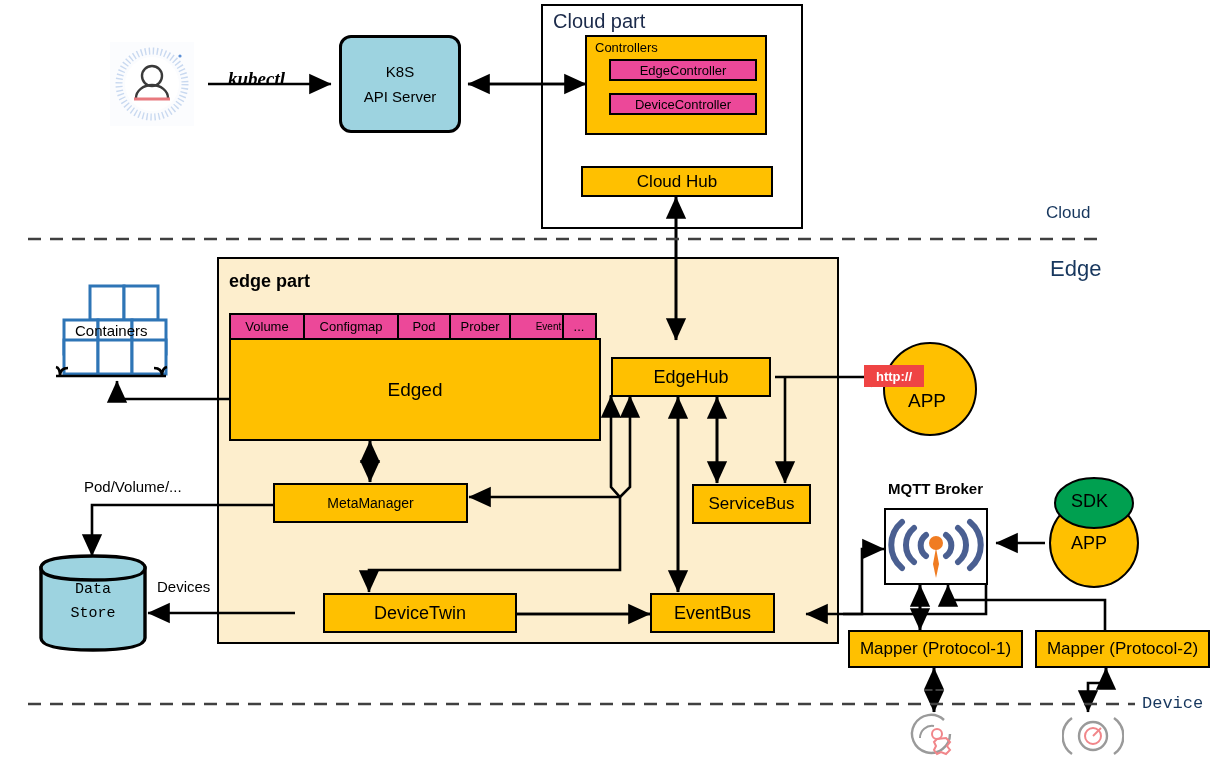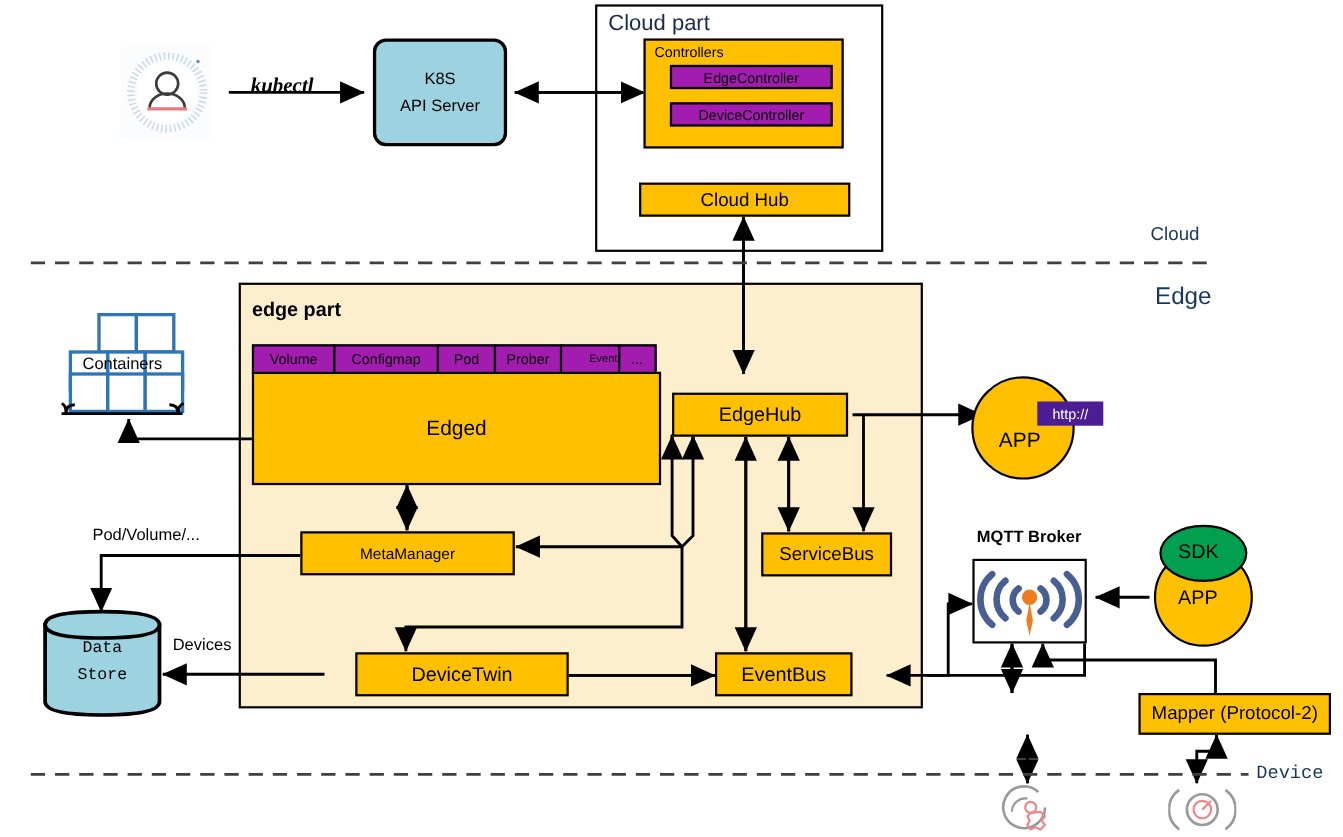--- a/index.html
+++ b/index.html
@@ -2,21 +2,21 @@
 <html><head>
 <meta charset="utf-8">
 <style>
   html,body{margin:0;padding:0;background:#ffffff;}
   body{width:1221px;height:761px;position:relative;overflow:hidden;
        font-family:"Liberation Sans",sans-serif;}
   #stage{position:absolute;left:0;top:0;width:1221px;height:761px;}
   .node{position:absolute;box-sizing:border-box;display:flex;
         align-items:center;justify-content:center;text-align:center;}
   .orange{background:#FFC000;border:2.5px solid #000;color:#000;}
-  .green{background:#a21caf;border:2.5px solid #000;color:#000;}
+  .green{background:#ec4899;border:2.5px solid #000;color:#000;}
   .blue{background:#9DD3E0;border:3px solid #000;color:#000;}
   .plain{background:transparent;border:none;}
   .lbl{position:absolute;color:#17375E;white-space:nowrap;}
   svg.wires{position:absolute;left:0;top:0;width:1221px;height:761px;
             pointer-events:none;overflow:visible;}
 </style>
 </head>
 <body>
 
 <div id="stage">
@@ -214,21 +214,21 @@
   </div>
 
   <div class="lbl" style="left:84px;top:478px;font-size:15px;color:#000;">Pod/Volume/...</div>
   <div class="lbl" style="left:157px;top:578px;font-size:15px;color:#000;">Devices</div>
 
   <div class="node plain" style="left:880px;top:341px;width:100px;height:96px;">
     <svg width="100" height="96" viewBox="0 0 100 96">
       <circle cx="50" cy="48" r="46" fill="#FFC000" stroke="#000" stroke-width="2"></circle>
     </svg>
   </div>
-  <div class="node" style="left:943px;top:365px;width:60px;height:22px;background:#4c1d95;color:#fff;font-size:13px;font-weight:normal;">
+  <div class="node" style="left:864px;top:365px;width:60px;height:22px;background:#ef4444;color:#fff;font-size:13px;font-weight:bold;">
     <span>http://</span>
   </div>
   <div class="lbl" style="left:908px;top:390px;font-size:19px;color:#000;">APP</div>
 
   <div class="lbl" style="left:888px;top:480px;font-size:15px;font-weight:bold;color:#000;">MQTT Broker</div>
   <div class="node plain" style="left:884px;top:508px;width:104px;height:77px;background:#fff;border:2.6px solid #000;">
     <svg width="96" height="70" viewBox="0 0 96 70">
       <g fill="none" stroke="#4A5F91" stroke-width="6" stroke-linecap="round">
         <path d="M14,10 a30,30 0 0,0 0,46"></path>
         <path d="M26,16 a22,22 0 0,0 0,34"></path>
@@ -244,20 +244,23 @@
 
   <div class="node plain" style="left:1046px;top:475px;width:96px;height:116px;">
     <svg width="96" height="116" viewBox="0 0 96 116">
       <circle cx="48" cy="68" r="44" fill="#FFC000" stroke="#000" stroke-width="2"></circle>
       <ellipse cx="48" cy="28" rx="39" ry="25" fill="#00A050" stroke="#000" stroke-width="2"></ellipse>
     </svg>
   </div>
   <div class="lbl" style="left:1071px;top:491px;font-size:18px;color:#000;">SDK</div>
   <div class="lbl" style="left:1071px;top:533px;font-size:18px;color:#000;">APP</div>
 
+  <div class="node orange" style="left:848px;top:630px;width:175px;height:38px;font-size:17px;">
+      <span>Mapper (Protocol-1)</span>
+    </div>
   <div class="node orange" style="left:1035px;top:630px;width:175px;height:38px;font-size:17px;">
       <span>Mapper (Protocol-2)</span>
     </div>
 
   <div class="node plain" style="left:908px;top:712px;width:62px;height:48px;">
     <svg width="62" height="48" viewBox="0 0 62 48">
       <path d="M36,8 a19,19 0 1,0 6,14" fill="none" stroke="#9A9A9A" stroke-width="2.4"></path>
       <path d="M12,26 a12,12 0 0,1 14,-12" fill="none" stroke="#9A9A9A" stroke-width="2"></path>
       <circle cx="29" cy="22" r="5" fill="none" stroke="#F1868A" stroke-width="2"></circle>
       <path d="M38,26 l4,4 -3,4 3,4 -4,4 -5,-2 -4,2 -3,-4 2,-4 -2,-4 3,-3 z" fill="none" stroke="#F1868A" stroke-width="2"></path>

